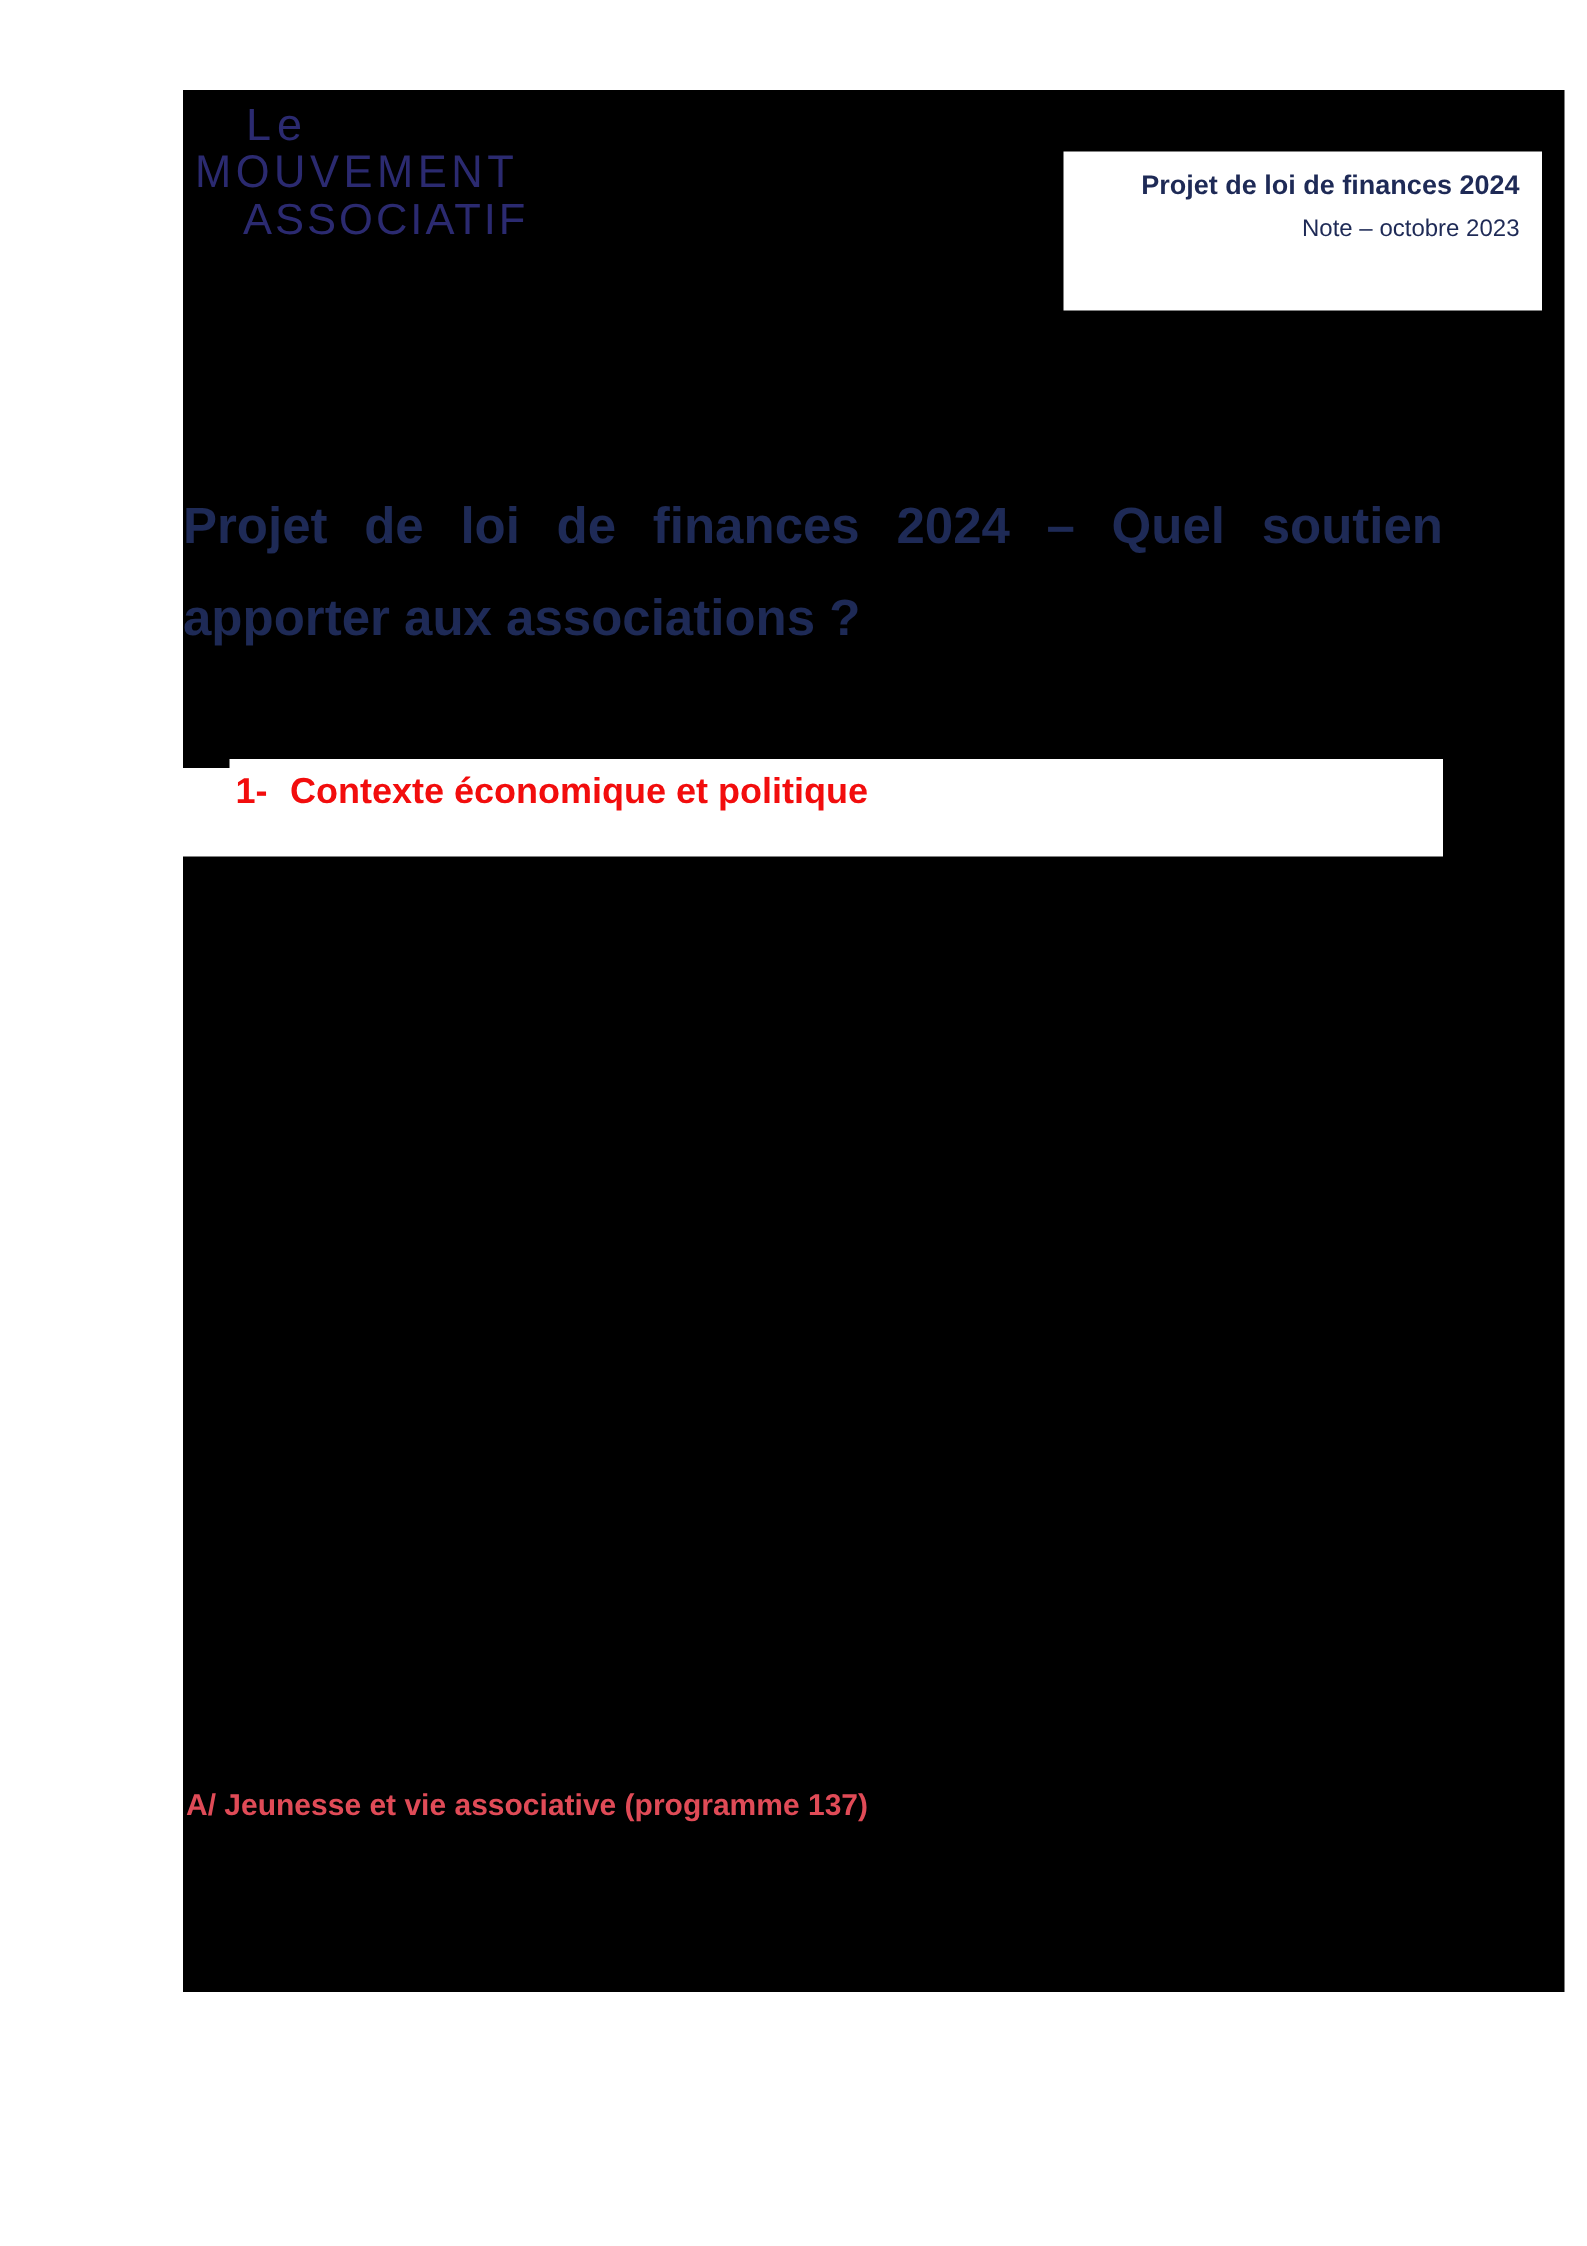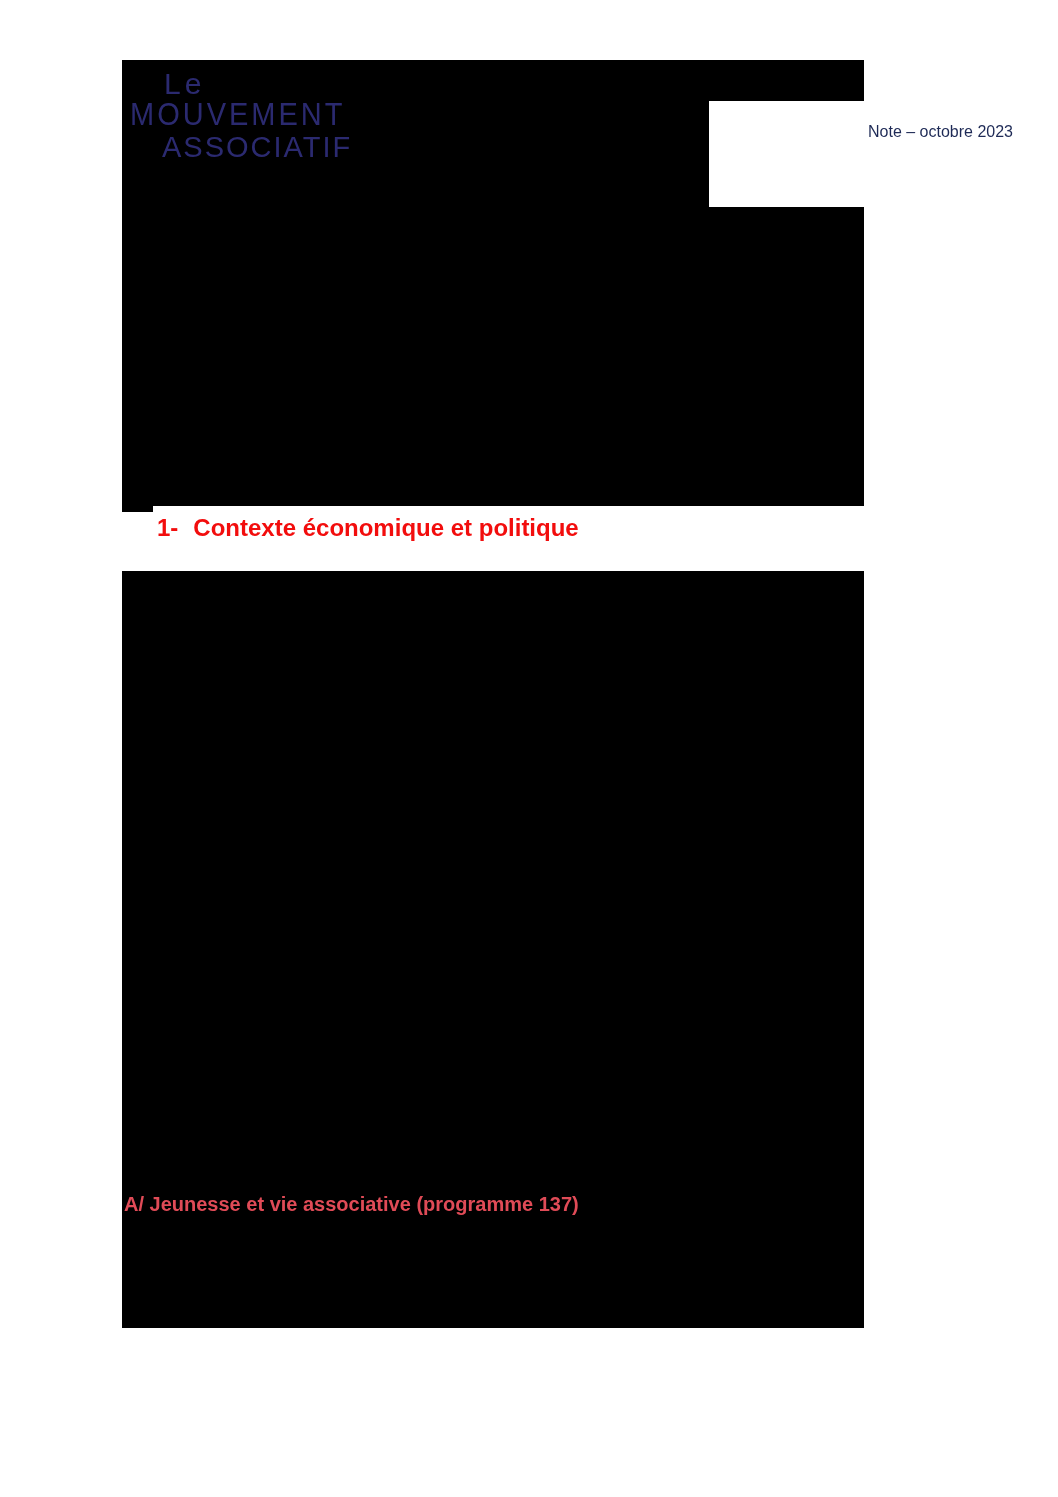--- a/index.html
+++ b/index.html
@@ -7,21 +7,21 @@
     width:1058px;height:1497px;
     background:#ffffff;
     font-family:"Liberation Sans", sans-serif;
     position:relative;
     overflow:hidden;
   }
   
   .doc-block{
     position:absolute;
     left:122px;top:60px;
-    width:742px;height:1268px;
+    width:921px;height:1268px;
     background:var(--redaction,#000);
   }
   
   .logo{
     position:absolute;left:8px;top:8px;
     color:var(--logo-navy,#2b2a70);
     line-height:1.08;
     font-weight:400;
   }
   .logo .l1{font-size:30px;margin-left:34px;letter-spacing:4px;}
@@ -89,24 +89,27 @@
 
 <div class="doc-block">
 
   <div class="logo">
     <div class="l1">Le</div>
     <div class="l2">MOUVEMENT</div>
     <div class="l3">ASSOCIATIF</div>
   </div>
 
   <div class="header-box">
+    <div class="hb-title">Projet de loi de finances 2024</div>
     <div class="hb-date">Note – octobre 2023</div>
   </div>
 
   <div class="doc-title">
+    <div class="t1">Projet de loi de finances 2024 – Quel soutien</div>
+    <div class="t2">apporter aux associations ?</div>
   </div>
 
   <div class="band band-1">
     <div class="band-heading">
       <span class="num">1-</span><span class="lbl">Contexte économique et politique</span>
     </div>
   </div>
   <div class="notch notch-1"></div>
 
   <div class="notch notch-2"></div>

